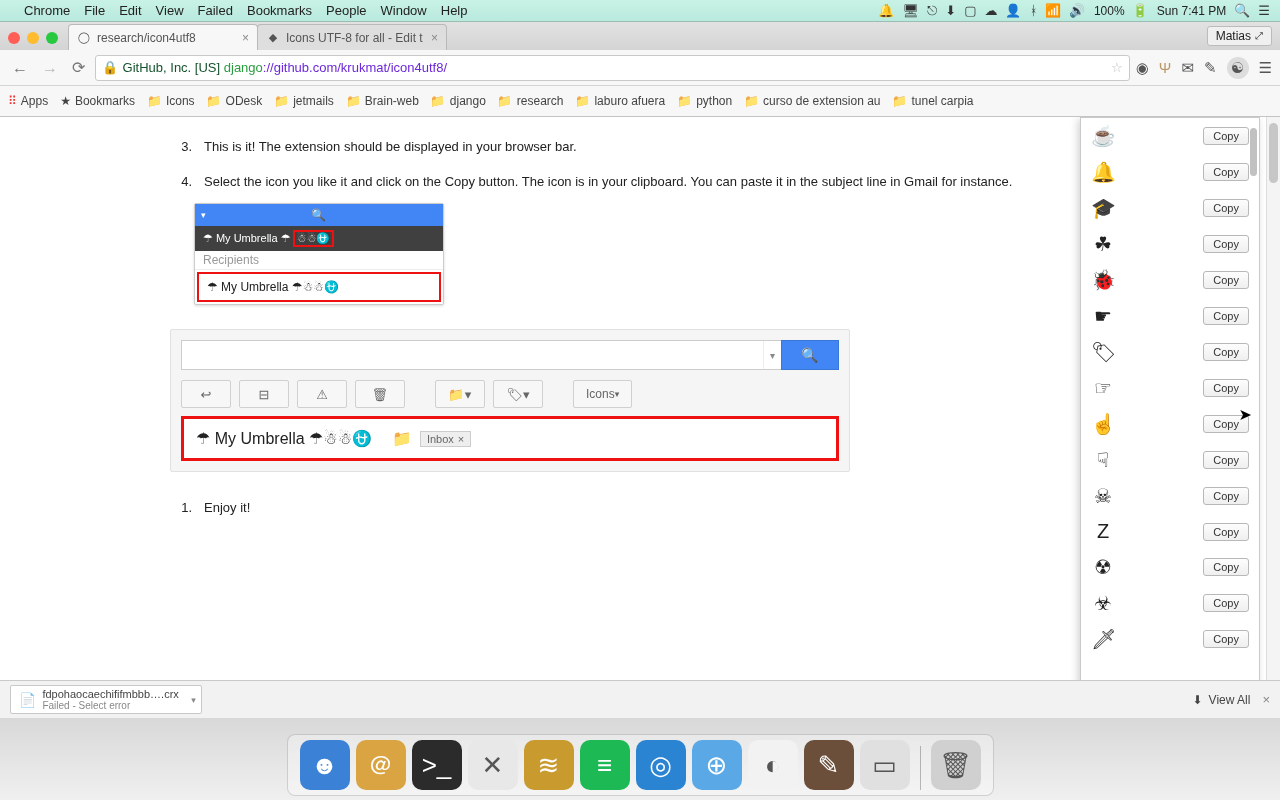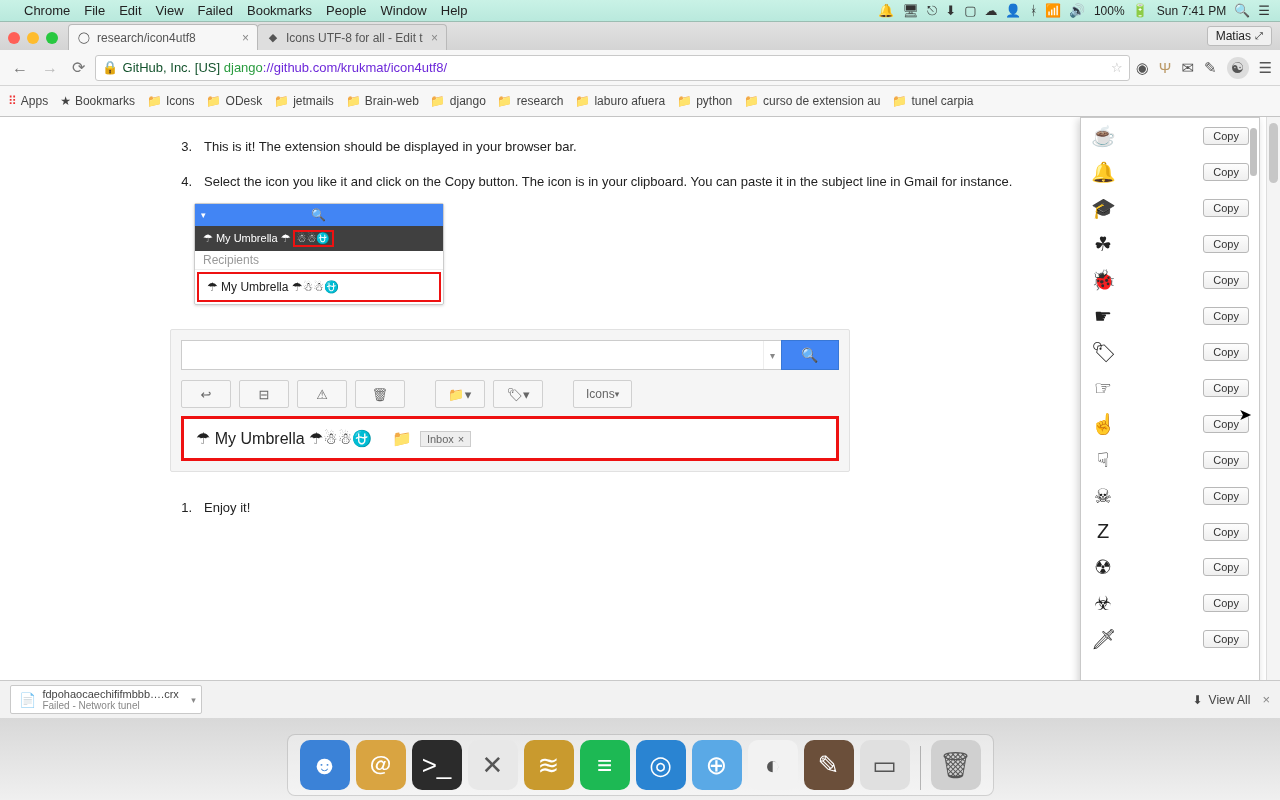--- a/index.html
+++ b/index.html
@@ -344,21 +344,21 @@
   </div>
 
   <span class="cursor" style="right:28px; top:288px;">➤</span>
 </div>
 
 <div class="dlbar">
   <div class="dlitem">
     <span class="file-ico">📄</span>
     <span>
       <div>fdpohaocaechififmbbb….crx</div>
-      <div class="sub">Failed - Network tunel</div>
+      <div class="sub">Failed - Select error</div>
     </span>
     <span class="chev">▾</span>
   </div>
   <div class="showall">
     <span>⬇</span>
     <span>View All</span>
   </div>
   <span class="close">×</span>
 </div>
 

